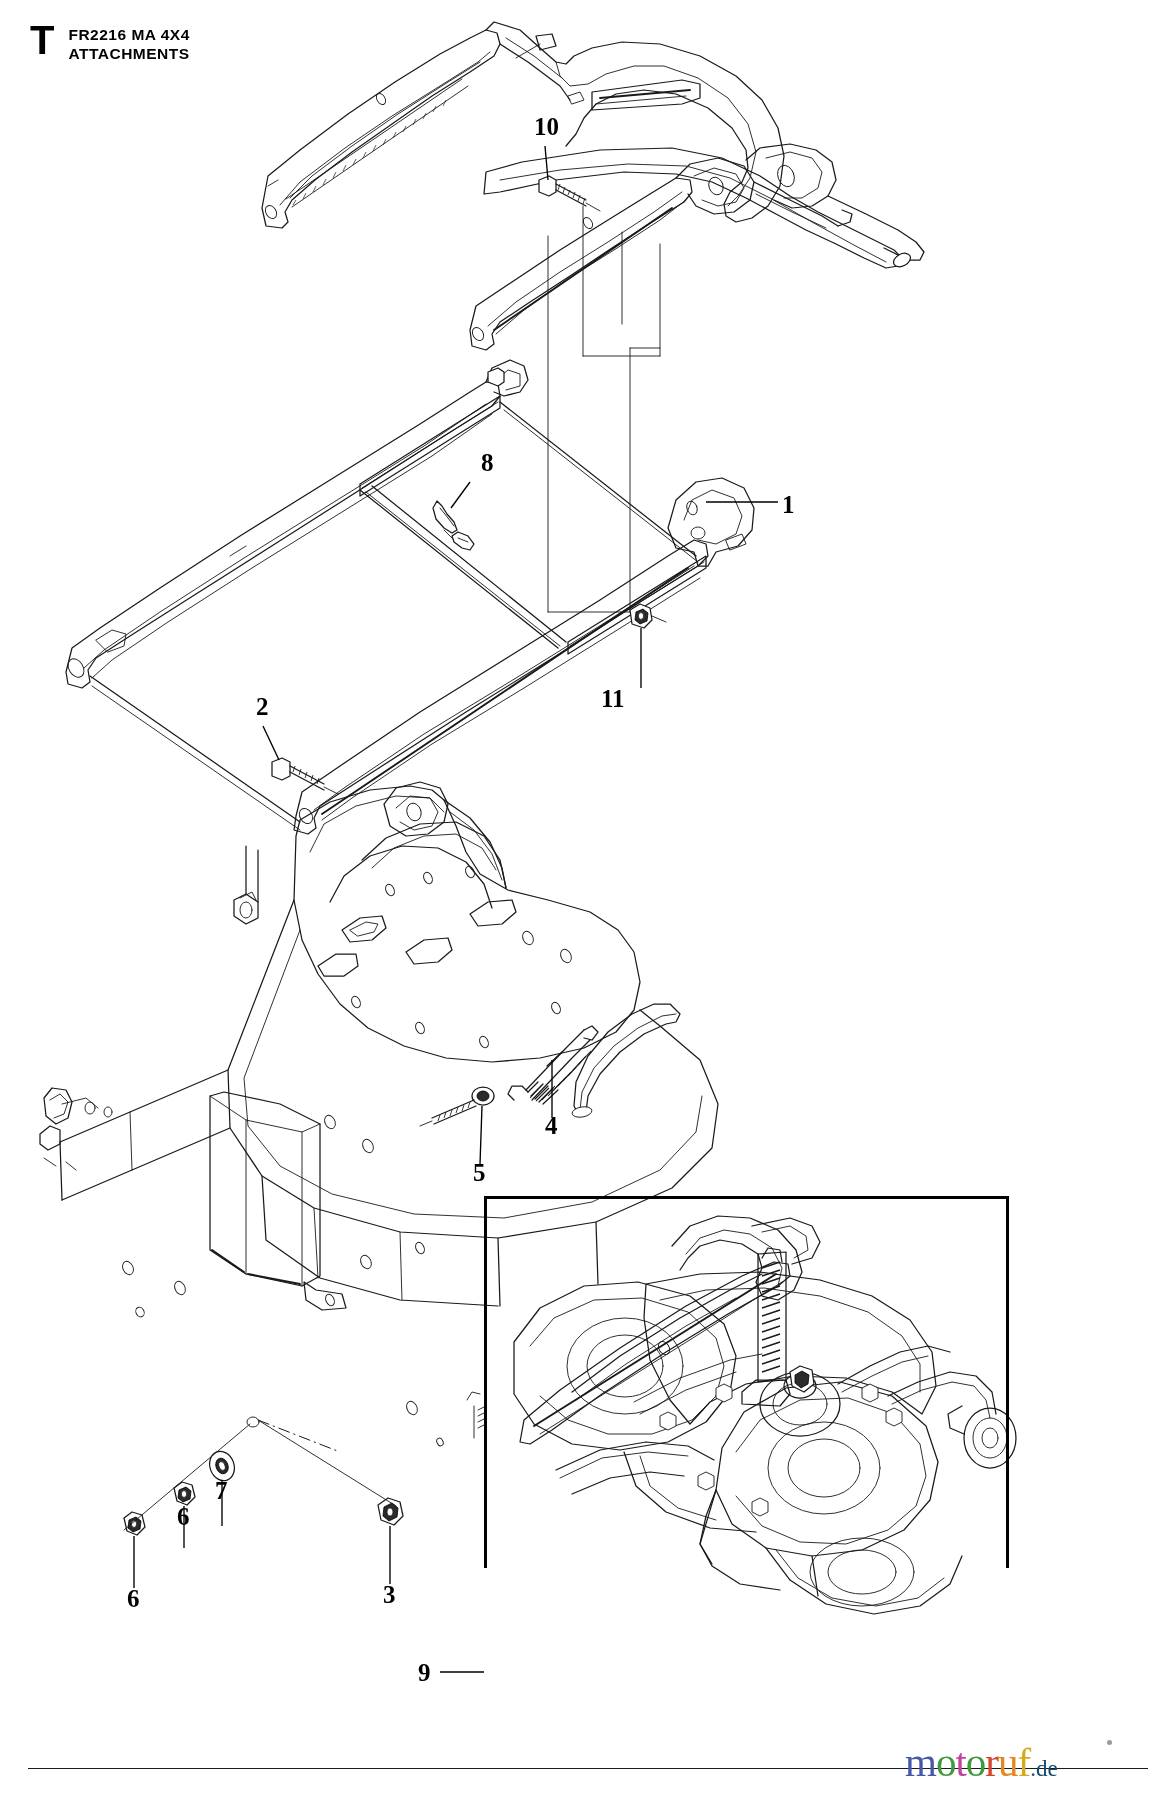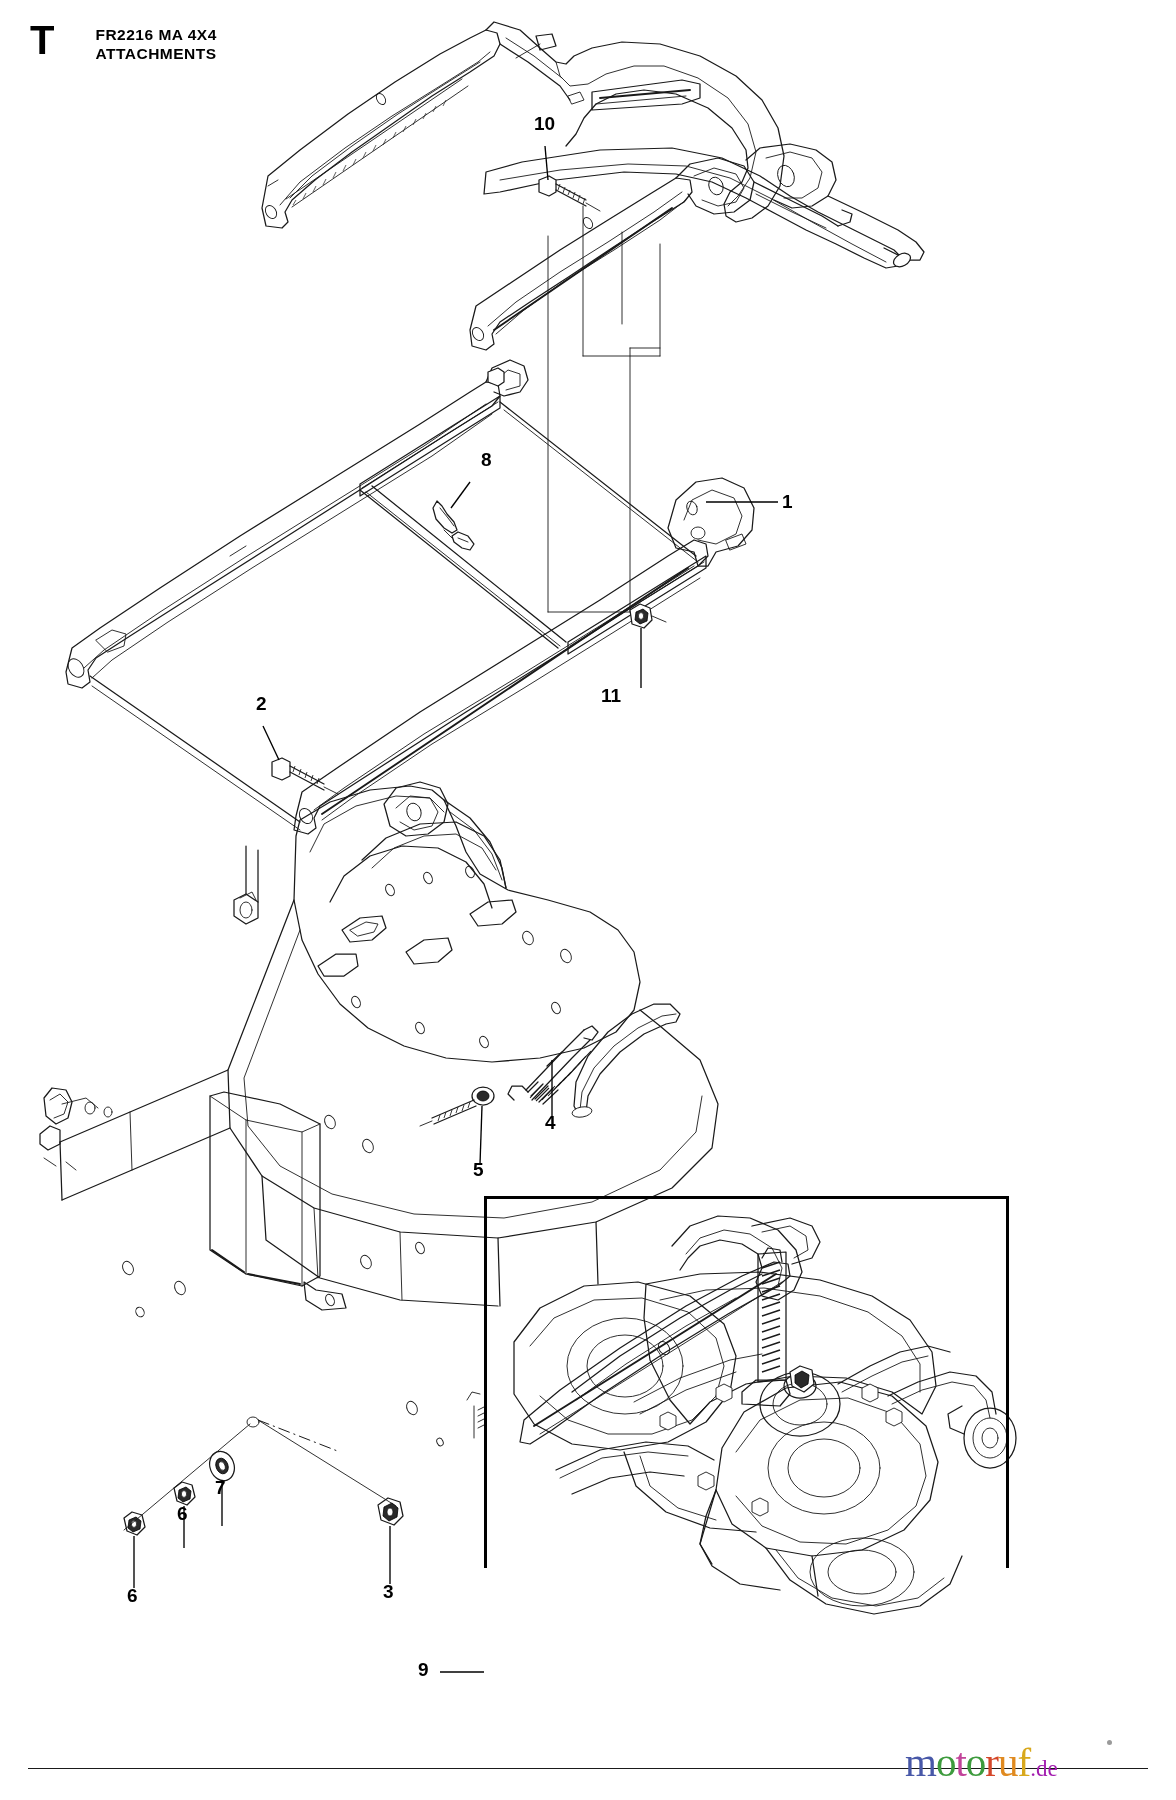--- a/index.html
+++ b/index.html
@@ -11,30 +11,30 @@
     -webkit-font-smoothing:antialiased;
   }
   #sheet{position:absolute;inset:0;width:1176px;height:1800px;}
 
   
   .hdr{position:absolute;left:30px;top:22px;display:flex;align-items:flex-start;gap:14px;}
   .hdr-letter{
     font-size:40px;font-weight:bold;line-height:.92;letter-spacing:0;
     font-family:"Liberation Sans", sans-serif;
   }
-  .hdr-lines{padding-top:4px;margin-left:27px;}
+  .hdr-lines{padding-top:4px;}
   .hdr-lines div{
     font-size:15.5px;font-weight:bold;letter-spacing:.5px;line-height:1.22;
     white-space:nowrap;
   }
 
   
   .cal{
-    position:absolute;font-size:19px;font-weight:bold;
-    font-family:Liberation Sans, sans-serif;
+    position:absolute;font-size:25px;font-weight:bold;
+    font-family:Liberation Serif, serif;
     line-height:1;white-space:nowrap;
   }
 
   
   .wm{
     position:absolute;left:905px;top:1742px;
     font-family:"Liberation Serif", serif;
     font-size:41px;line-height:1;letter-spacing:-1px;white-space:nowrap;
   }
   .wm span{display:inline-block;}
@@ -566,17 +566,17 @@
   <div class="cal" style="left:383px;top:1582px;">3</div>
   <div class="cal" style="left:418px;top:1660px;">9</div>
 
   <div style="position:absolute;left:484px;top:1196px;width:525px;height:3px;background:#000;"></div>
   <div style="position:absolute;left:484px;top:1196px;width:3px;height:372px;background:#000;"></div>
   <div style="position:absolute;left:1006px;top:1196px;width:3px;height:372px;background:#000;"></div>
 
   <div class="rule"></div>
 
   <div class="wm">
-    <span style="color: rgb(72, 88, 168);">m</span><span style="color: rgb(61, 155, 61);">o</span><span style="color: rgb(194, 68, 154);">t</span><span style="color: rgb(61, 155, 61);">o</span><span style="color: rgb(212, 71, 42);">r</span><span style="color: rgb(224, 138, 32);">u</span><span style="color: rgb(216, 168, 28);">f</span><span class="sfx" style="color: #a21caf;">.de</span>
+    <span style="color: rgb(72, 88, 168);">m</span><span style="color: rgb(61, 155, 61);">o</span><span style="color: rgb(194, 68, 154);">t</span><span style="color: rgb(61, 155, 61);">o</span><span style="color: rgb(212, 71, 42);">r</span><span style="color: rgb(224, 138, 32);">u</span><span style="color: rgb(216, 168, 28);">f</span><span class="sfx" style="color: #0c4a6e;">.de</span>
   </div>
   <div class="wm-dot"></div>
 
 </div>
 
 </body></html>

